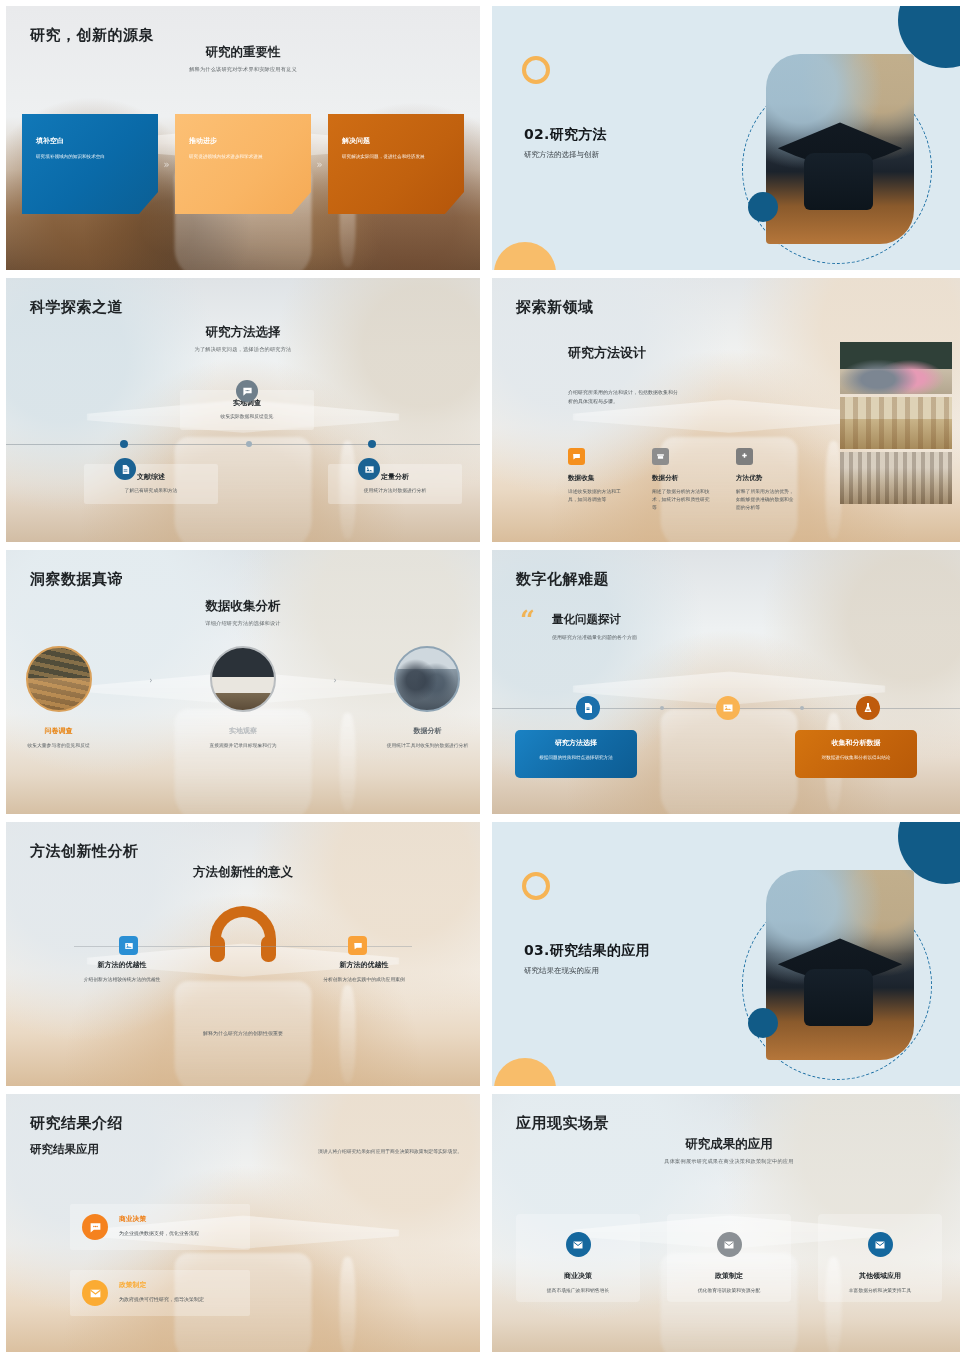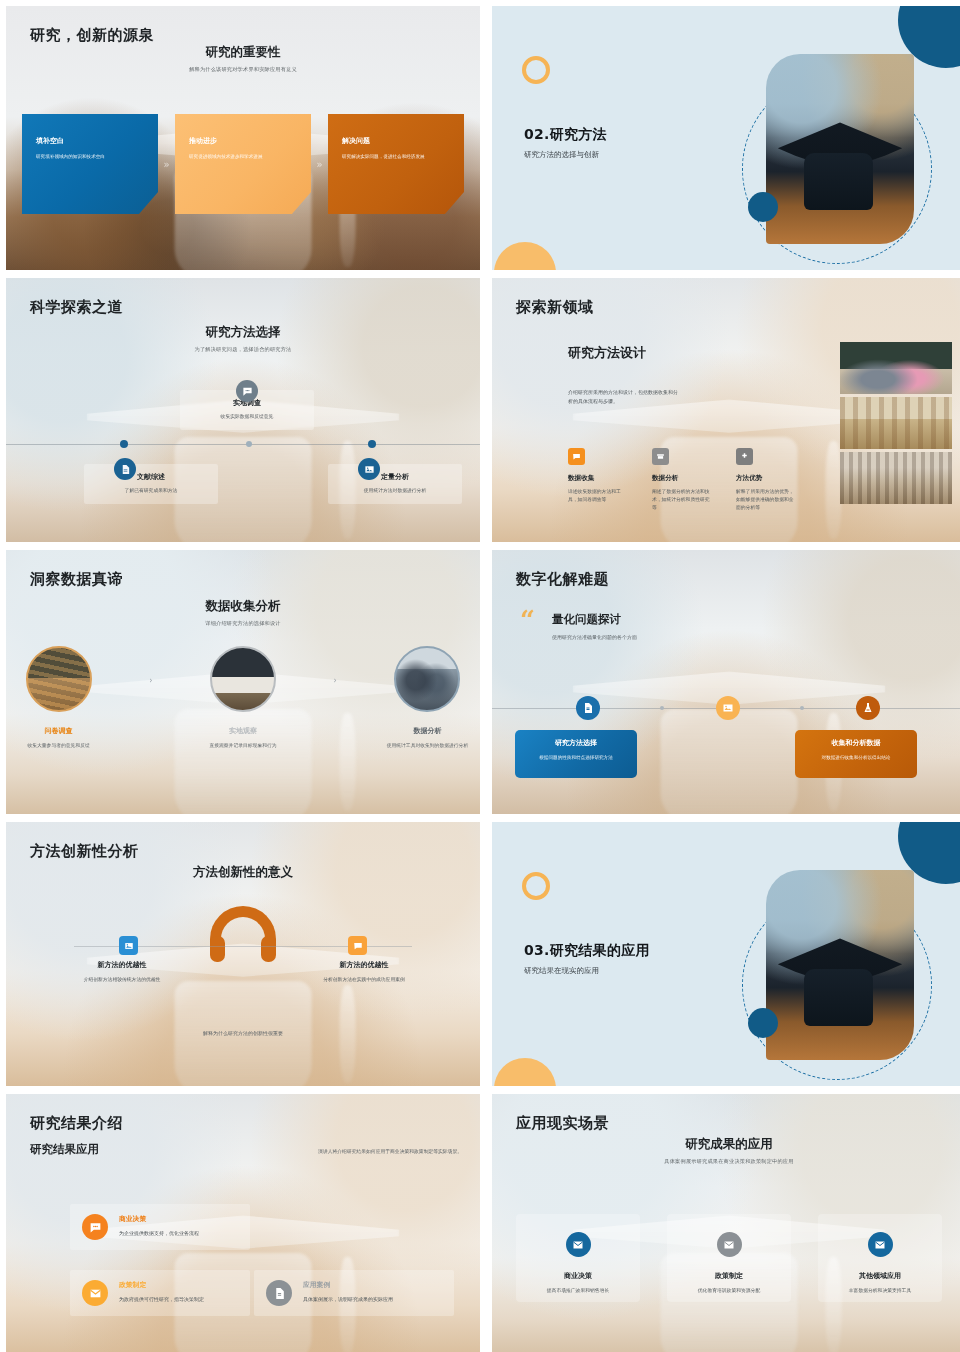--- a/index.html
+++ b/index.html
@@ -592,32 +592,20 @@
             <path d="M3 5h18v14H3z"></path>
             <path d="M3 6l9 7 9-7" stroke="#fbab33" stroke-width="2" fill="none"></path>
           </svg>
       </div>
       <div>
         <h5 class="a">政策制定</h5>
         <p>为政府提供可行性研究，指导决策制定</p>
       </div>
     </div>
 
-    <div class="s9-item" style="left:248px;top:176px;width:200px;">
-      <div class="s9-ic grey">
-        <svg viewBox="0 0 24 24">
-            <path d="M6 2h8l6 6v14H6z"></path>
-            <path d="M9 11h6v1.8H9zm0 3.2h6V16H9z" fill="#8c9195"></path>
-          </svg>
-      </div>
-      <div>
-        <h5 class="g">应用案例</h5>
-        <p>具体案例展示，说明研究成果的实际应用</p>
-      </div>
-    </div>
   </div>
 
   <div class="slide">
     <div class="bg bg-cool"></div>
     <div class="cap-wm">
       <div class="board"></div>
         <div class="crown"></div>
         <div class="tassel"></div>
     </div>
     <div class="slide-title">应用现实场景</div>

